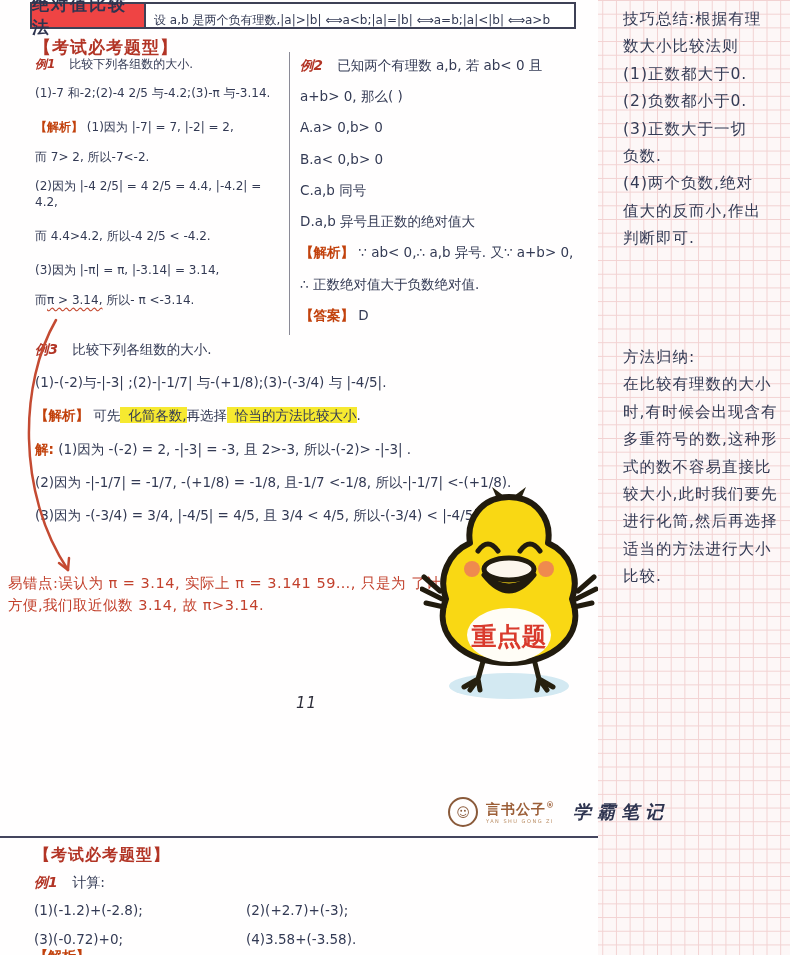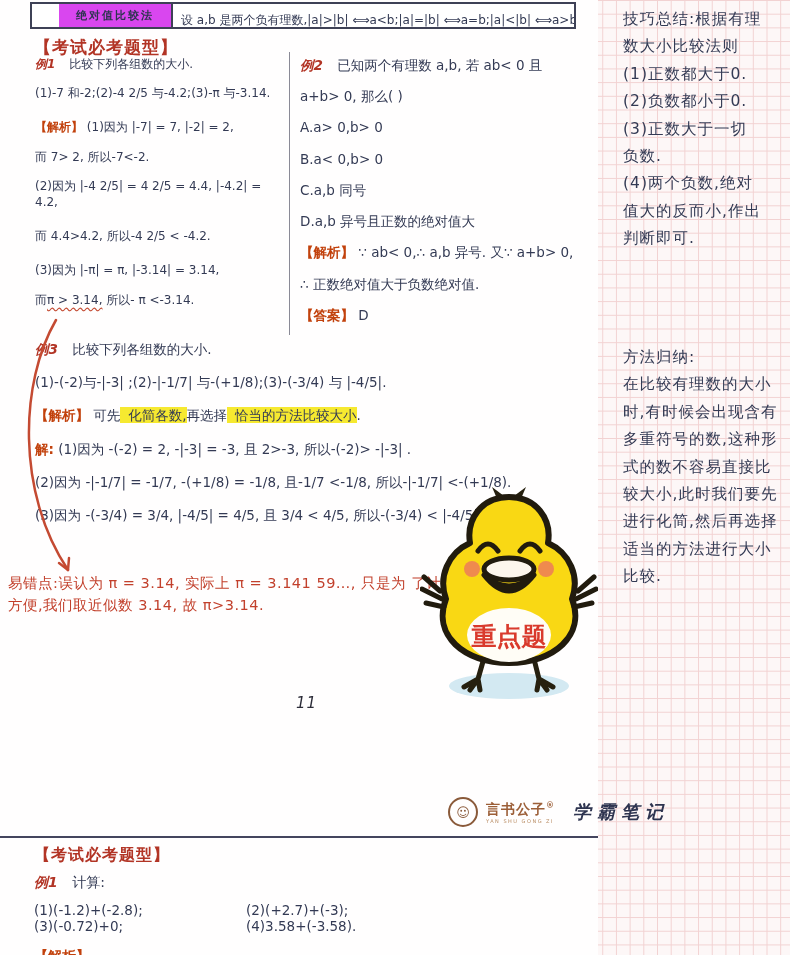--- a/index.html
+++ b/index.html
@@ -16,23 +16,23 @@
     color:#333a54;
   }
   .page { position:absolute; left:0; top:0; width:598px; height:955px; background:#fffefe; }
   .page-split { position:absolute; left:0; top:836px; width:598px; height:2px; background:#44455e; }
 
   .header-box {
     position:absolute; left:30px; top:2px; width:546px; height:27px;
     border:2px solid #3e4156; display:flex; align-items:stretch; background:#fff;
   }
   .header-tag {
-    width:114px; background:#d946ef; border-right:2px solid #3e4156;
+    width:114px; background:#ef4444; border-right:2px solid #3e4156;
     display:flex; align-items:center; justify-content:center;
-    font-weight:bold; font-size:11px; color:#2e3450; letter-spacing:2px;margin-left:27px;
+    font-weight:bold; font-size:17px; color:#2e3450; letter-spacing:2px;
   }
   .header-rule { flex:1; display:flex; align-items:center; padding:16px 8px; font-size:12px; color:#333a54; white-space:nowrap; overflow:hidden; }
 
   .sec-title { position:absolute; left:34px; top:36px; font-size:17px; font-weight:bold; color:#b23425; letter-spacing:1px; }
   .hl   { background:#f6e930;padding-left:8px; }
   .lbl  { color:#c2410c; font-weight:bold; }
 
   .col-left  { position:absolute; left:35px;  top:56px; width:252px; font-size:12px; }
   .col-right { position:absolute; left:300px; top:56px; width:278px; font-size:13.5px; }
   .v-divider { position:absolute; left:289px; top:52px; width:1px; height:283px; background:#8a8a96; }
@@ -62,21 +62,21 @@
   .logo-badge { width:30px; height:30px; border-radius:50%; border:2px solid #8a5a3a; display:flex; align-items:center; justify-content:center; color:#8a5a3a; font-size:13px; }
   .logo-text { display:flex; flex-direction:column; line-height:1; }
   .logo-brand { color:#9c5f38; font-size:14px; font-weight:bold; letter-spacing:1px; }
   .logo-reg { font-size:8px; vertical-align:super; }
   .logo-sub { color:#b98c63; font-size:5px; letter-spacing:1.5px; margin-top:2px; }
   .logo-series { color:#2e3450; font-size:18px; font-weight:bold; letter-spacing:6px; font-style:italic; margin-left:10px; }
 
   .bottom-sec { position:absolute; left:34px; top:845px; width:545px; }
   .bottom-title { font-size:16px; font-weight:bold; color:#b23425; letter-spacing:1px; margin-bottom:8px; }
   .bottom-ex { font-size:14px; margin-bottom:10px; }
-  .prob-grid { display:grid; grid-template-columns:212px 1fr; font-size:13.5px; }
+  .prob-grid { display:grid; grid-template-columns:212px 1fr; row-gap:13px; font-size:13.5px; }
   .cutoff { position:absolute; left:34px; top:948px; width:545px; height:7px; overflow:hidden; font-size:14px; font-weight:bold; }
 </style>
 </head>
 <body>
 
 <div class="page"></div>
 <div class="page-split"></div>
 
 <div class="header-box">
   <div class="header-tag">绝对值比较法</div>

